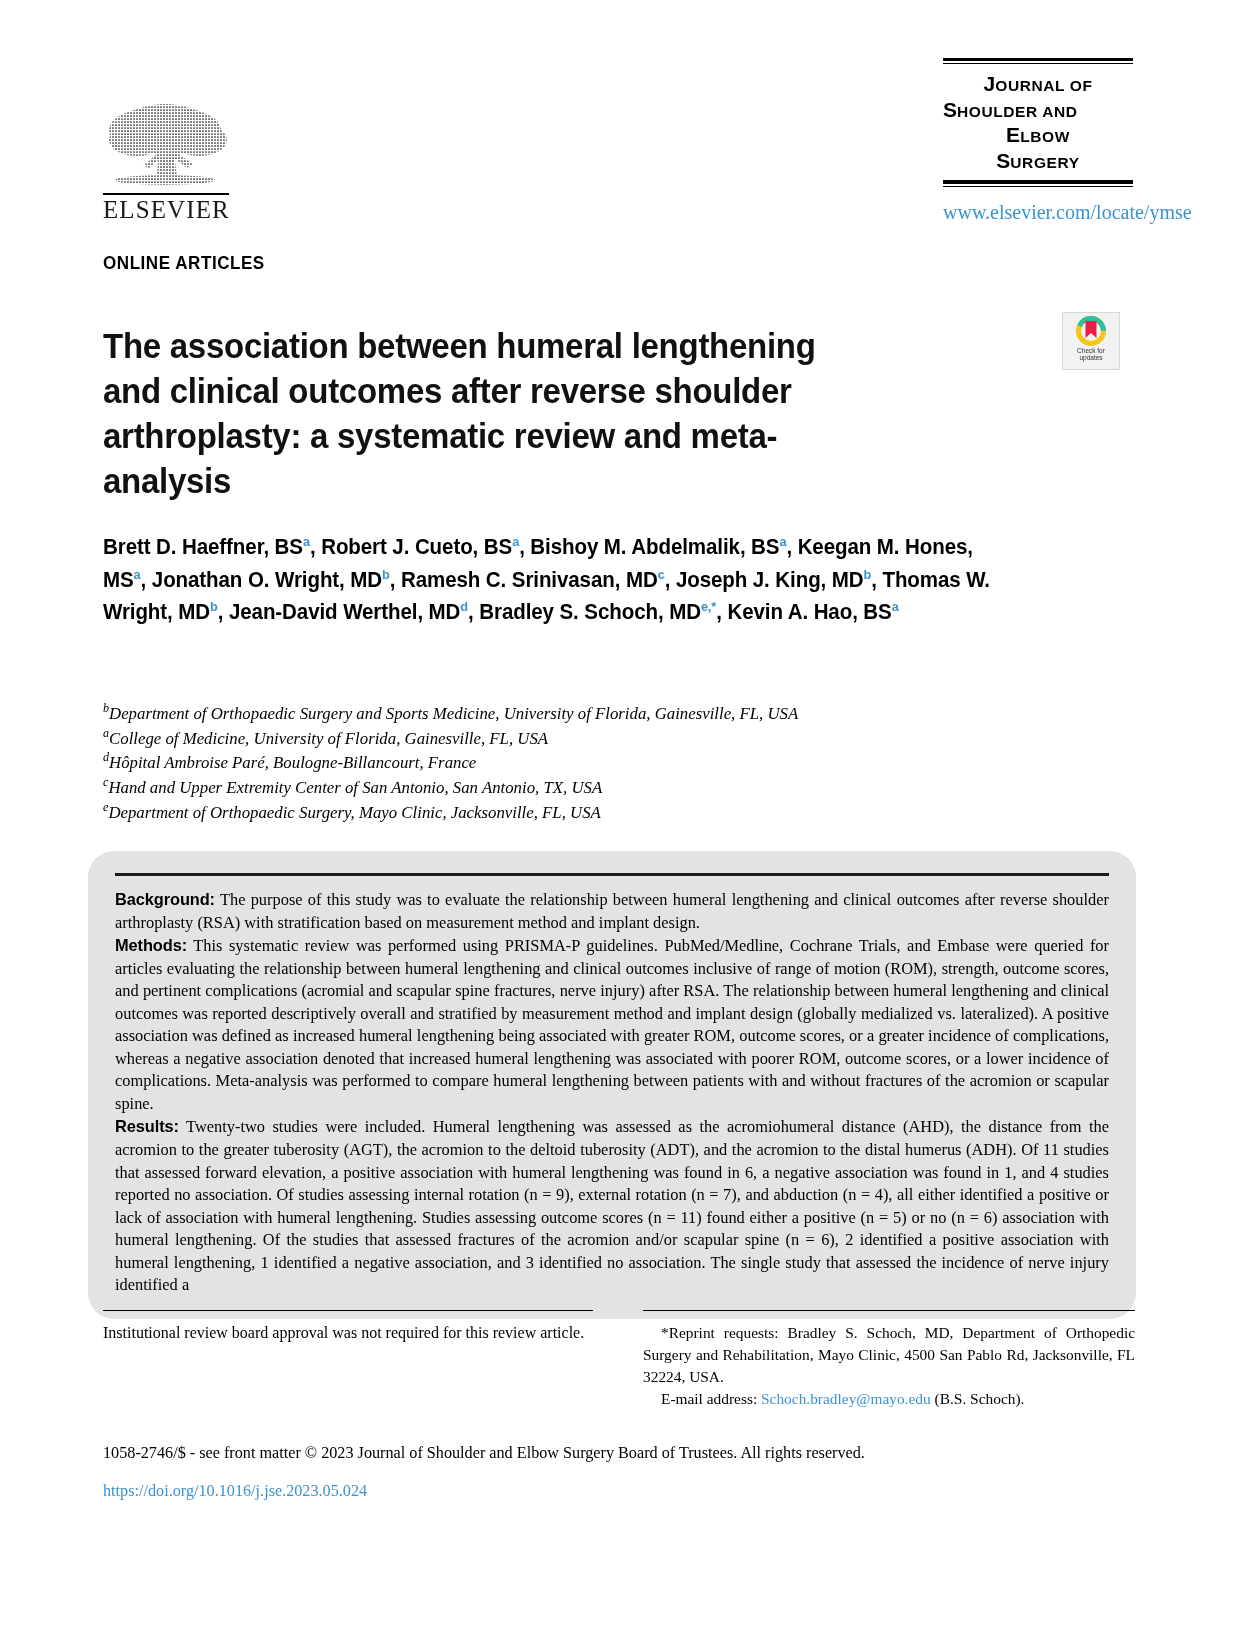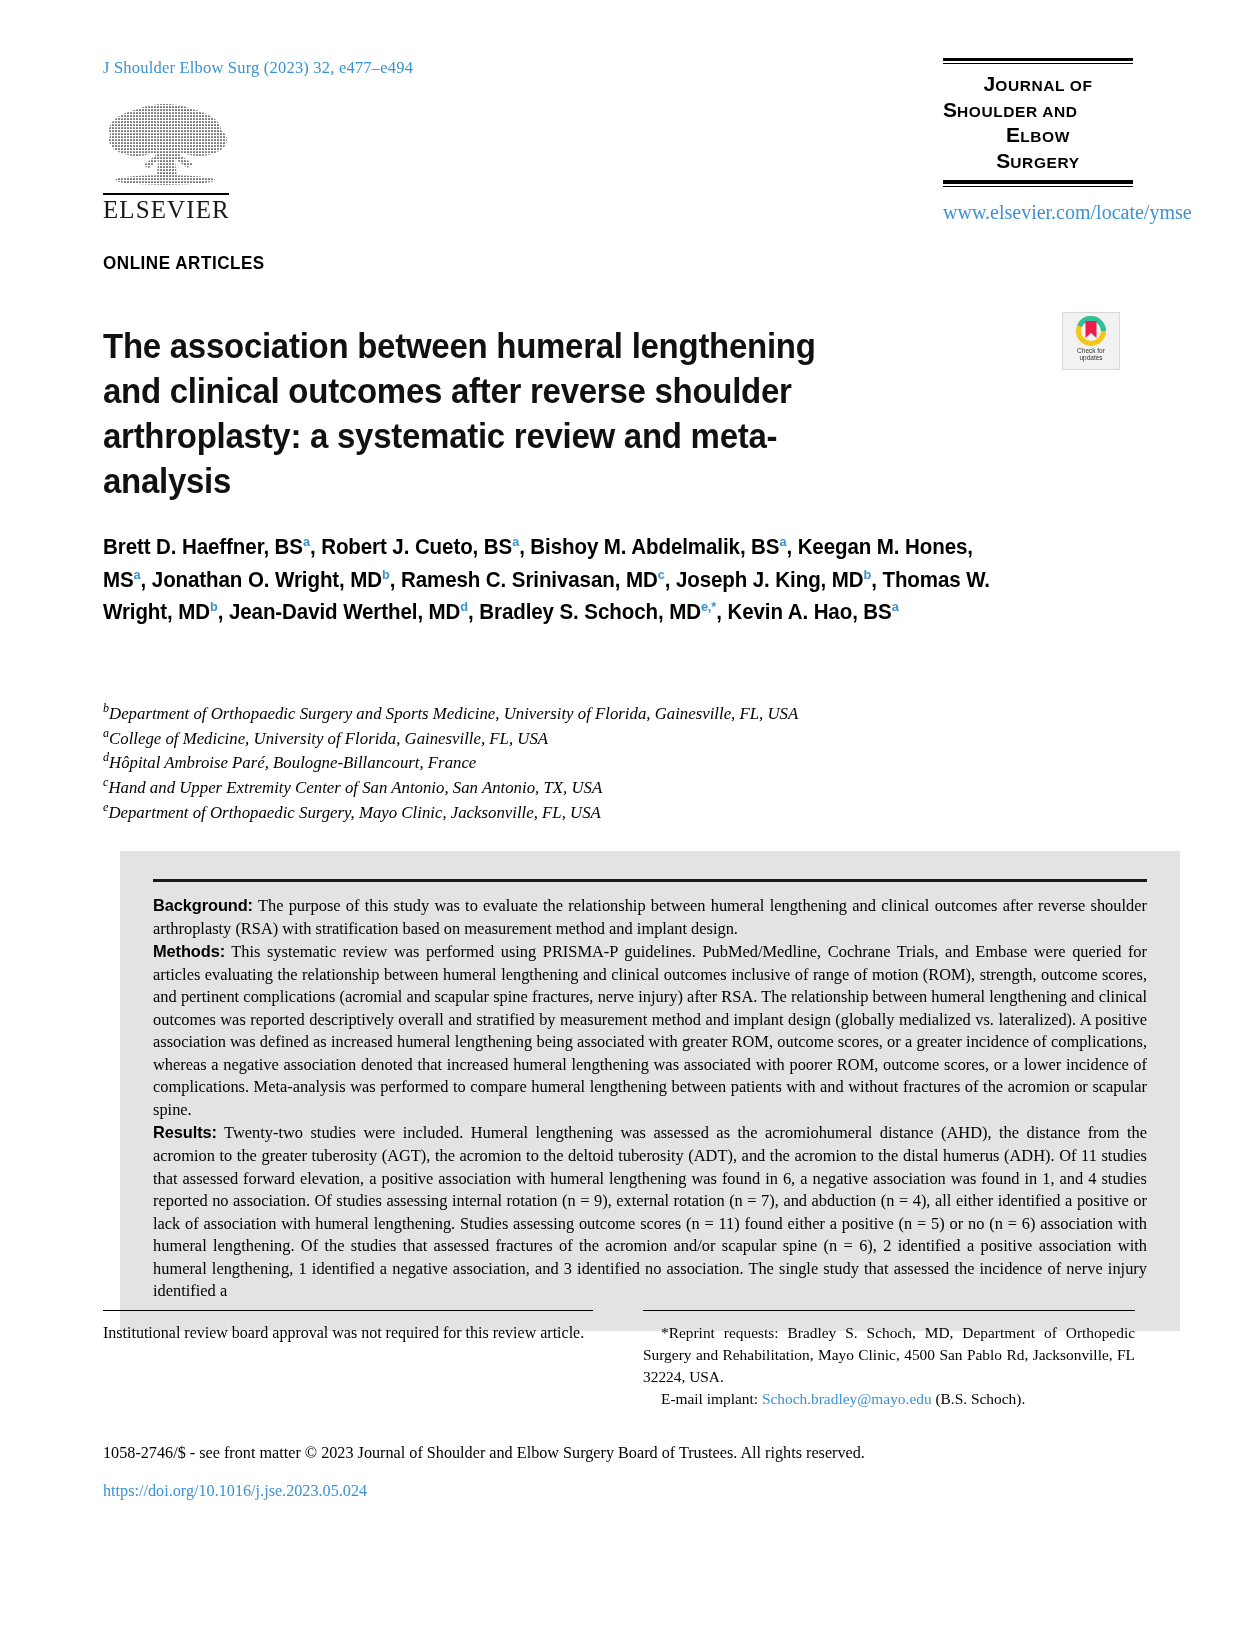--- a/index.html
+++ b/index.html
@@ -188,25 +188,26 @@
   .affiliations .aff sup {
     font-style: italic;
     font-size: 0.72em;
     vertical-align: super;
     line-height: 0;
   }
 
   
   .abstract-box {
     position: absolute;
-    left: 120px;
+    left: 88px;
     top: 851px;
     width: 1032px;
     background: #e3e3e3;
-    padding: 14px;
+    padding: 8px;
+    border-radius: 26px;
   }
   .abstract-rule {
     height: 3px;
     background: #1a1a1a;
     margin: 14px 19px 0 19px;
   }
   .abstract-body {
     padding: 12px 19px 14px 19px;
     font-family: "Liberation Serif", serif;
     font-size: 16.4px;
@@ -278,21 +279,20 @@
     margin-top: 14px;
   }
 </style>
 </head>
 <body>
 
 <div class="page">
 
   <div class="header">
 
-    <div class="journal-citation">J Shoulder Elbow Surg (2023) 32, e477–e494</div>
 
     <div class="elsevier-logo">
       <svg class="elsevier-tree" viewBox="0 0 128 92">
         <defs>
           <pattern id="dots" width="3" height="3" patternUnits="userSpaceOnUse">
             <rect width="3" height="3" fill="#ffffff"></rect>
             <circle cx="1" cy="1" r="0.85" fill="#111111"></circle>
           </pattern>
         </defs>
         <g>
@@ -361,21 +361,21 @@
     </div>
   </div>
 
   <div class="footnote-rule"></div>
   <div class="footnote-rule-right"></div>
 
   <div class="footnote-left">Institutional review board approval was not required for this review article.</div>
 
   <div class="footnote-right">
     <p>*Reprint requests: Bradley S. Schoch, MD, Department of Orthopedic Surgery and Rehabilitation, Mayo Clinic, 4500 San Pablo Rd, Jacksonville, FL 32224, USA.</p>
-    <p><span>E-mail implant: </span><span class="email-link">Schoch.bradley@mayo.edu</span><span> (B.S. Schoch).</span></p>
+    <p><span>E-mail address: </span><span class="email-link">Schoch.bradley@mayo.edu</span><span> (B.S. Schoch).</span></p>
   </div>
 
   <div class="copyright">
     <div>1058-2746/$ - see front matter © 2023 Journal of Shoulder and Elbow Surgery Board of Trustees. All rights reserved.</div>
     <a class="doi-link">https://doi.org/10.1016/j.jse.2023.05.024</a>
   </div>
 
 </div>
 
 </body></html>

